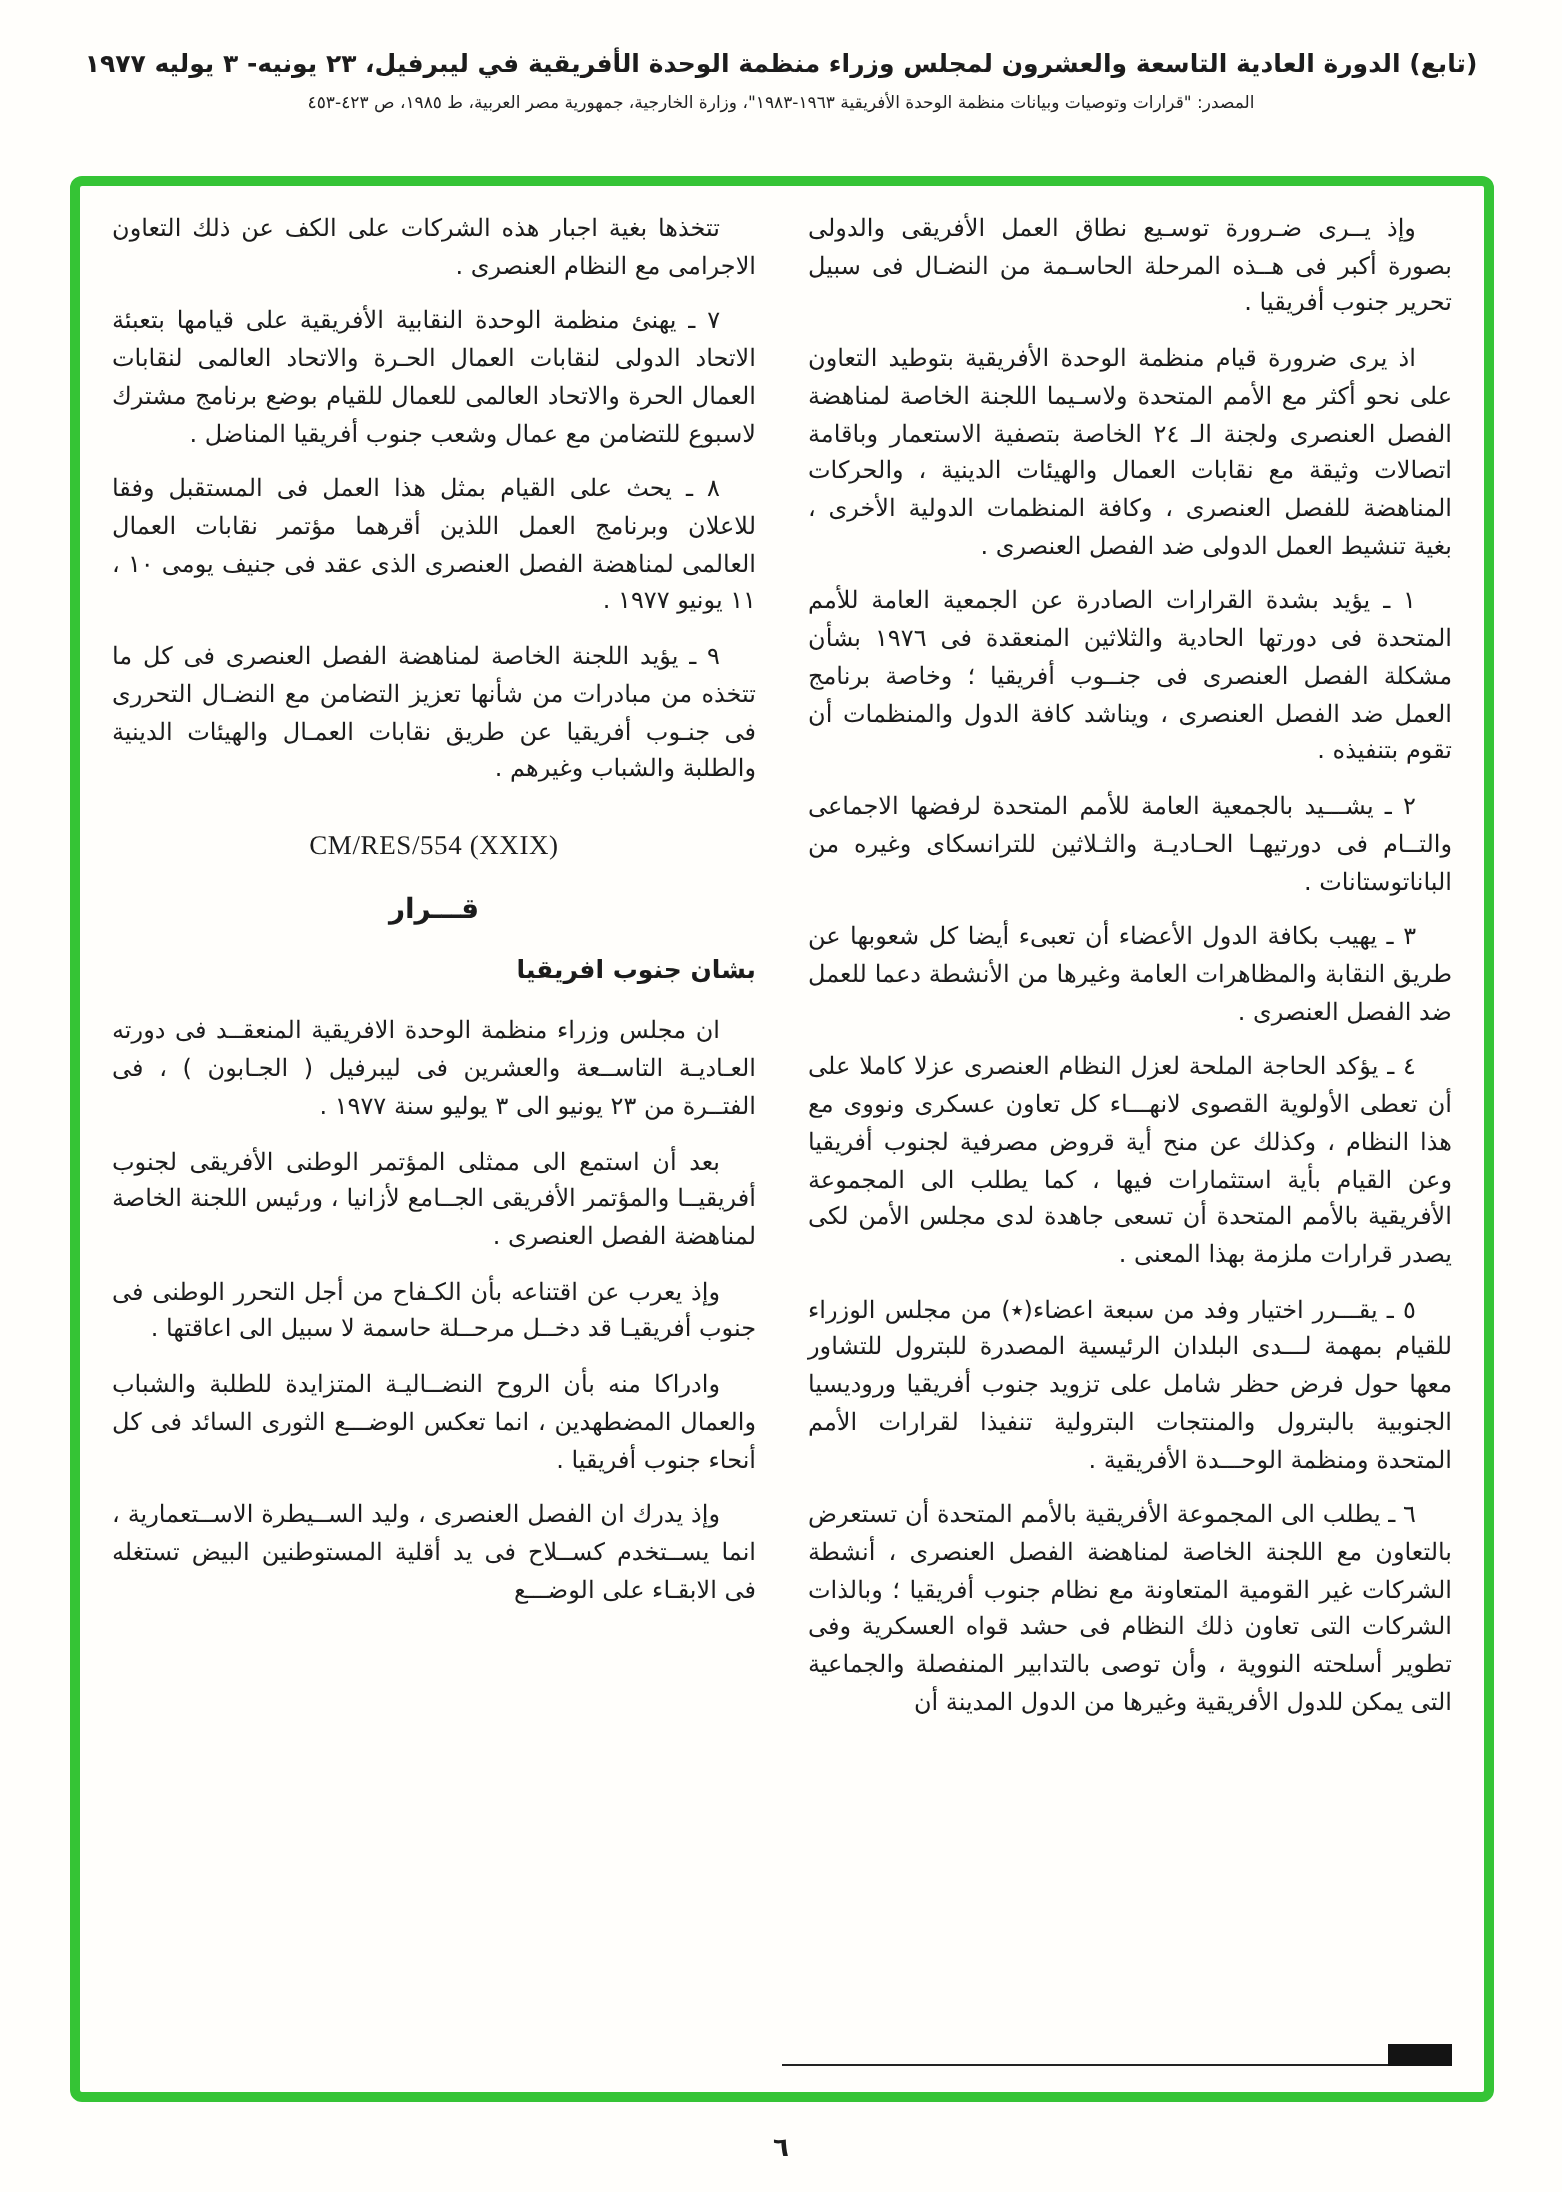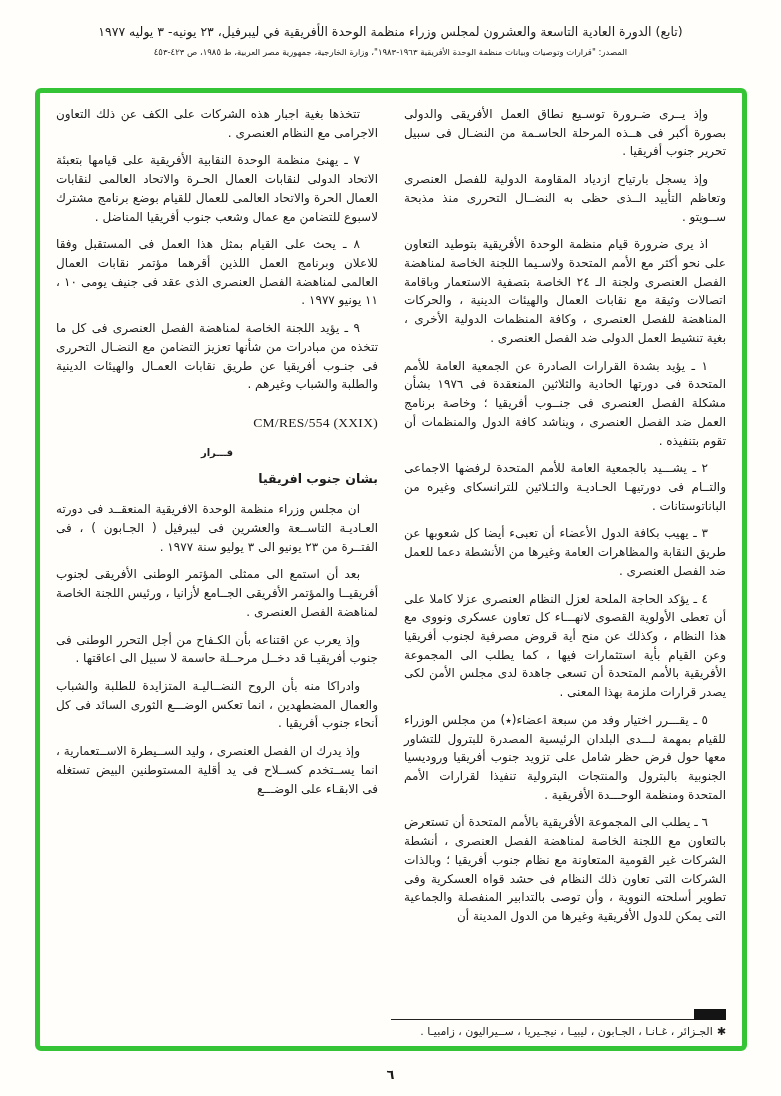--- a/index.html
+++ b/index.html
@@ -9,21 +9,21 @@
     width:781px;height:1096px;
     background:#fffefb;
     font-family:"DejaVu Sans", sans-serif;
     color:#1c1c1c;
     overflow:hidden;
   }
   .header{
     position:absolute;top:24px;left:20px;right:20px;
     direction:rtl;text-align:center;
   }
-  .header-title{font-size:12.5px;font-weight:normal;letter-spacing:.2px;text-align:center;}
+  .header-title{font-size:12.5px;font-weight:bold;letter-spacing:.2px;text-align:center;}
   .header-source{font-size:8.5px;margin-top:8px;color:#222;}
   .doc-frame{
     position:absolute;left:35px;top:88px;
     width:712px;height:963px;
     box-sizing:border-box;
     border:5px solid #35c435;border-radius:6px;
     padding:12px 16px 8px 16px;
     direction:rtl;
     display:flex;flex-direction:column;
     overflow:hidden;
@@ -31,26 +31,26 @@
   }
   .columns{display:flex;gap:26px;flex:1;overflow:hidden;}
   .col{
     flex:1;min-width:0;
     font-size:12px;line-height:1.56;
     text-align:justify;
   }
   .col p{margin:0 0 9px 0;text-indent:18px;}
   .col p b{font-weight:normal;}
   .res-code{
-    direction:ltr;text-align:right;
+    direction:ltr;text-align:center;
     font-family:"Liberation Serif", serif;
     font-size:13.5px;letter-spacing:.3px;
     margin:18px 0 12px 0;
   }
-  .res-title{text-align:center;font-weight:bold;font-size:10px;margin:2px 0 8px 0;}
+  .res-title{text-align:center;font-weight:bold;font-size:14px;margin:2px 0 8px 0;}
   .res-subtitle{text-align:right;font-weight:bold;font-size:12.5px;margin:0 0 12px 0;}
   .footnote{
     position:relative;
     margin-top:4px;
     font-size:11px;
   }
   .footnote-rule{
     width:50%;
     border-top:1.5px solid #222;
     height:0;margin-bottom:5px;
@@ -74,21 +74,20 @@
   <div class="header">
     <div class="header-title">(تابع) الدورة العادية التاسعة والعشرون لمجلس وزراء منظمة الوحدة الأفريقية في ليبرفيل، ٢٣ يونيه- ٣ يوليه ١٩٧٧</div>
     <div class="header-source">المصدر: "قرارات وتوصيات وبيانات منظمة الوحدة الأفريقية ١٩٦٣-١٩٨٣"، وزارة الخارجية، جمهورية مصر العربية، ط ١٩٨٥، ص ٤٢٣-٤٥٣</div>
   </div>
 
   <div class="doc-frame">
     <div class="columns">
 
       <div class="col">
         <p><b>وإذ يــرى </b><span>ضـرورة توسـيع نطاق العمل الأفريقى والدولى بصورة أكبر فى هــذه المرحلة الحاسـمة من النضـال فى سبيل تحرير جنوب أفريقيا .</span></p>
-        <p><b>وإذ يسجل </b><span>بارتياح ازدياد المقاومة الدولية للفصل العنصرى وتعاظم التأييد الــذى حظى به النضــال التحررى منذ مذبحة ســويتو .</span></p>
         <p><b>اذ يرى </b><span>ضرورة قيام منظمة الوحدة الأفريقية بتوطيد التعاون على نحو أكثر مع الأمم المتحدة ولاسـيما اللجنة الخاصة لمناهضة الفصل العنصرى ولجنة الـ ٢٤ الخاصة بتصفية الاستعمار وباقامة اتصالات وثيقة مع نقابات العمال والهيئات الدينية ، والحركات المناهضة للفصل العنصرى ، وكافة المنظمات الدولية الأخرى ، بغية تنشيط العمل الدولى ضد الفصل العنصرى .</span></p>
         <p><b>١ ـ يؤيد بشدة </b><span>القرارات الصادرة عن الجمعية العامة للأمم المتحدة فى دورتها الحادية والثلاثين المنعقدة فى ١٩٧٦ بشأن مشكلة الفصل العنصرى فى جنــوب أفريقيا ؛ وخاصة برنامج العمل ضد الفصل العنصرى ، ويناشد كافة الدول والمنظمات أن تقوم بتنفيذه .</span></p>
         <p><b>٢ ـ يشـــيد </b><span>بالجمعية العامة للأمم المتحدة لرفضها الاجماعى والتــام فى دورتيهـا الحـاديـة والثـلاثين للترانسكاى وغيره من الباناتوستانات .</span></p>
         <p><b>٣ ـ يهيب </b><span>بكافة الدول الأعضاء أن تعبىء أيضا كل شعوبها عن طريق النقابة والمظاهرات العامة وغيرها من الأنشطة دعما للعمل ضد الفصل العنصرى .</span></p>
         <p><b>٤ ـ يؤكد </b><span>الحاجة الملحة لعزل النظام العنصرى عزلا كاملا على أن تعطى الأولوية القصوى لانهـــاء كل تعاون عسكرى ونووى مع هذا النظام ، وكذلك عن منح أية قروض مصرفية لجنوب أفريقيا وعن القيام بأية استثمارات فيها ، كما يطلب الى المجموعة الأفريقية بالأمم المتحدة أن تسعى جاهدة لدى مجلس الأمن لكى يصدر قرارات ملزمة بهذا المعنى .</span></p>
         <p><b>٥ ـ يقـــرر </b><span>اختيار وفد من سبعة اعضاء(٭) من مجلس الوزراء للقيام بمهمة لـــدى البلدان الرئيسية المصدرة للبترول للتشاور معها حول فرض حظر شامل على تزويد جنوب أفريقيا وروديسيا الجنوبية بالبترول والمنتجات البترولية تنفيذا لقرارات الأمم المتحدة ومنظمة الوحـــدة الأفريقية .</span></p>
         <p><b>٦ ـ يطلب </b><span>الى المجموعة الأفريقية بالأمم المتحدة أن تستعرض بالتعاون مع اللجنة الخاصة لمناهضة الفصل العنصرى ، أنشطة الشركات غير القومية المتعاونة مع نظام جنوب أفريقيا ؛ وبالذات الشركات التى تعاون ذلك النظام فى حشد قواه العسكرية وفى تطوير أسلحته النووية ، وأن توصى بالتدابير المنفصلة والجماعية التى يمكن للدول الأفريقية وغيرها من الدول المدينة أن</span></p>
       </div>
 
       <div class="col">
@@ -106,21 +105,18 @@
         <p><b>وإذ يعرب عن اقتناعه </b><span>بأن الكـفاح من أجل التحرر الوطنى فى جنوب أفريقيـا قد دخــل مرحــلة حاسمة لا سبيل الى اعاقتها .</span></p>
         <p><b>وادراكا </b><span>منه بأن الروح النضــاليـة المتزايدة للطلبة والشباب والعمال المضطهدين ، انما تعكس الوضـــع الثورى السائد فى كل أنحاء جنوب أفريقيا .</span></p>
         <p><b>وإذ يدرك </b><span>ان الفصل العنصرى ، وليد الســيطرة الاســتعمارية ، انما يســتخدم كســلاح فى يد أقلية المستوطنين البيض تستغله فى الابقـاء على الوضـــع</span></p>
       </div>
 
     </div>
 
     <div class="footnote">
       <div class="scan-mark"></div>
       <div class="footnote-rule"></div>
-      <div class="footnote-text">
-        <span class="footnote-marker">✱</span><span>الجـزائر ، غـانـا ، الجـابون ، ليبيـا ، نيجـيريا ، ســيراليون ، زامبيـا .</span>
-      </div>
     </div>
   </div>
 
   <div class="page-number">٦</div>
 
 </div>
 
 </body></html>

